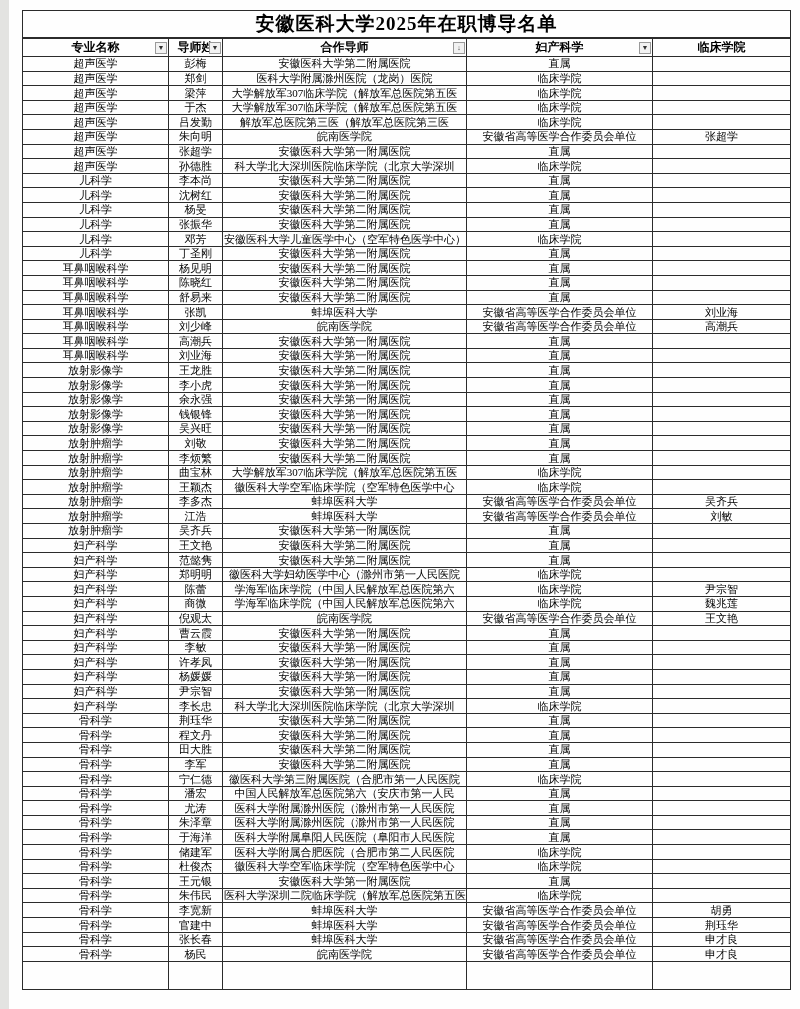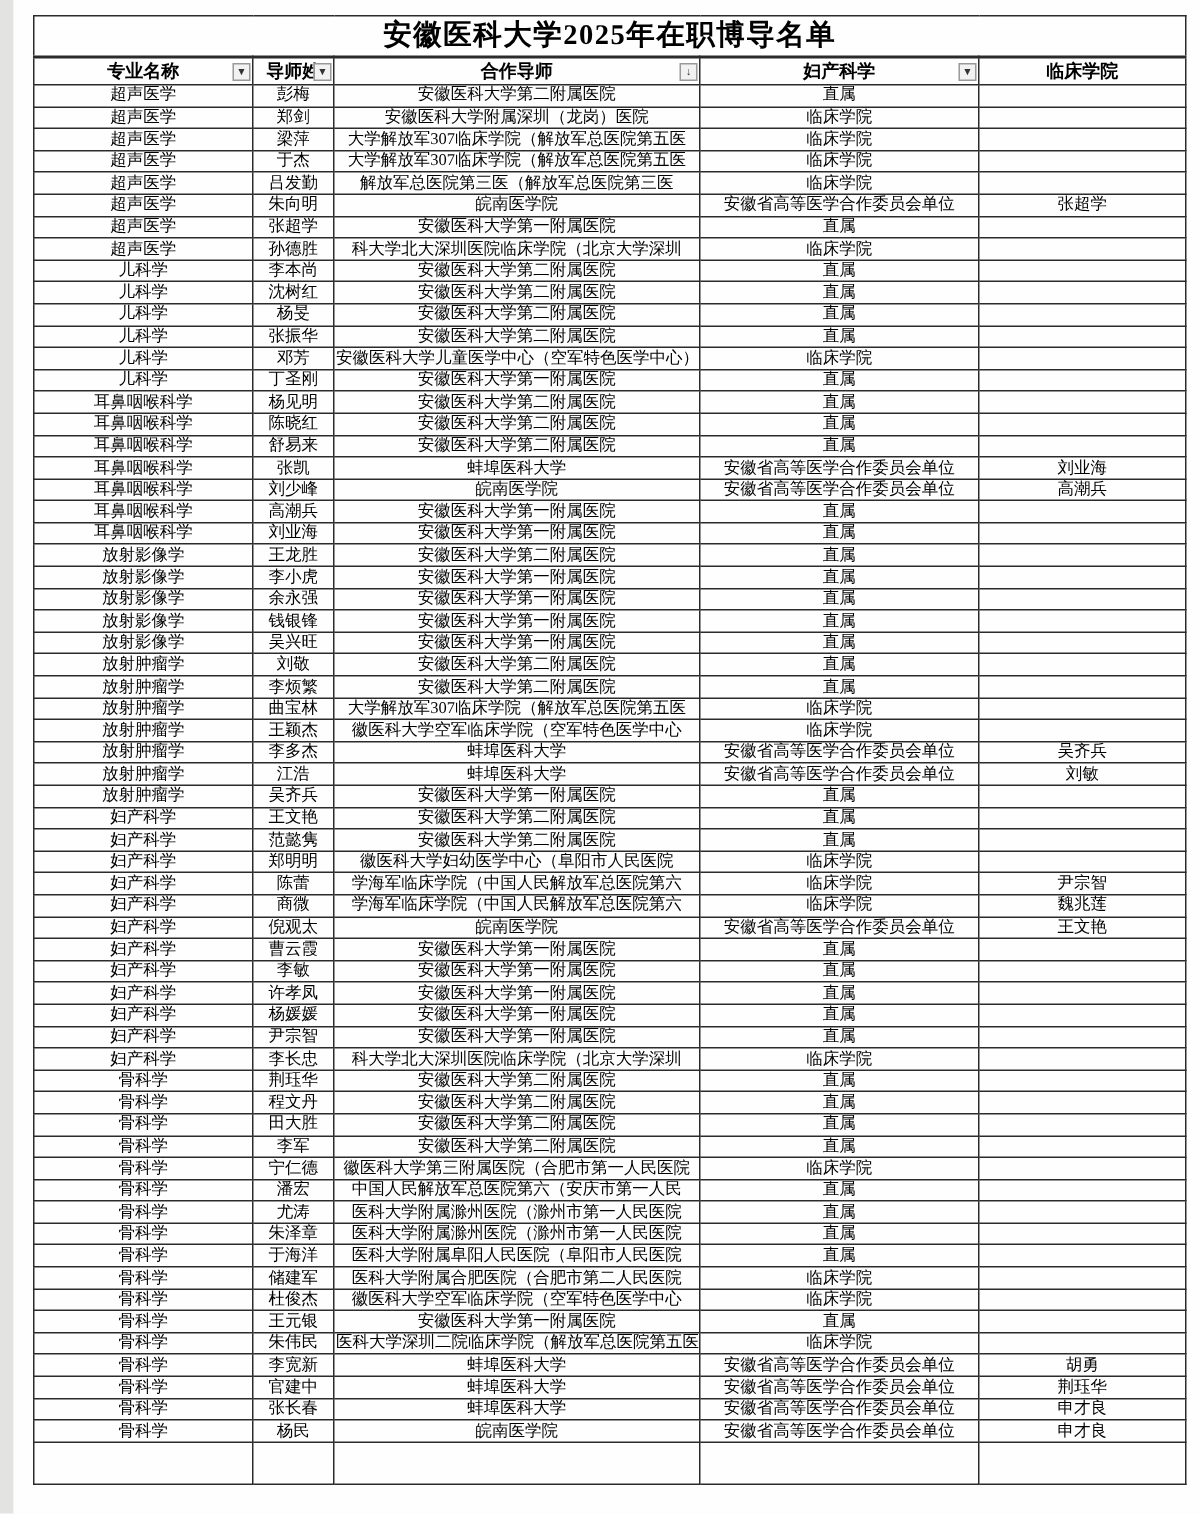--- a/index.html
+++ b/index.html
@@ -86,21 +86,21 @@
         <tr>
           <td>超声医学</td>
           <td>彭梅</td>
           <td>安徽医科大学第二附属医院</td>
           <td>直属</td>
           <td></td>
         </tr>
         <tr>
           <td>超声医学</td>
           <td>郑剑</td>
-          <td>安徽医科大学附属深圳（龙岗）医院</td>
+          <td>医科大学附属滁州医院（龙岗）医院</td>
           <td>临床学院</td>
           <td></td>
         </tr>
         <tr>
           <td>超声医学</td>
           <td>梁萍</td>
           <td>大学解放军307临床学院（解放军总医院第五医</td>
           <td>临床学院</td>
           <td></td>
         </tr>
@@ -324,21 +324,21 @@
         <tr>
           <td>妇产科学</td>
           <td>范懿隽</td>
           <td>安徽医科大学第二附属医院</td>
           <td>直属</td>
           <td></td>
         </tr>
         <tr>
           <td>妇产科学</td>
           <td>郑明明</td>
-          <td>徽医科大学妇幼医学中心（阜阳市人民医院</td>
+          <td>徽医科大学妇幼医学中心（滁州市第一人民医院</td>
           <td>临床学院</td>
           <td></td>
         </tr>
         <tr>
           <td>妇产科学</td>
           <td>陈蕾</td>
           <td>学海军临床学院（中国人民解放军总医院第六</td>
           <td>临床学院</td>
           <td>尹宗智</td>
         </tr>

